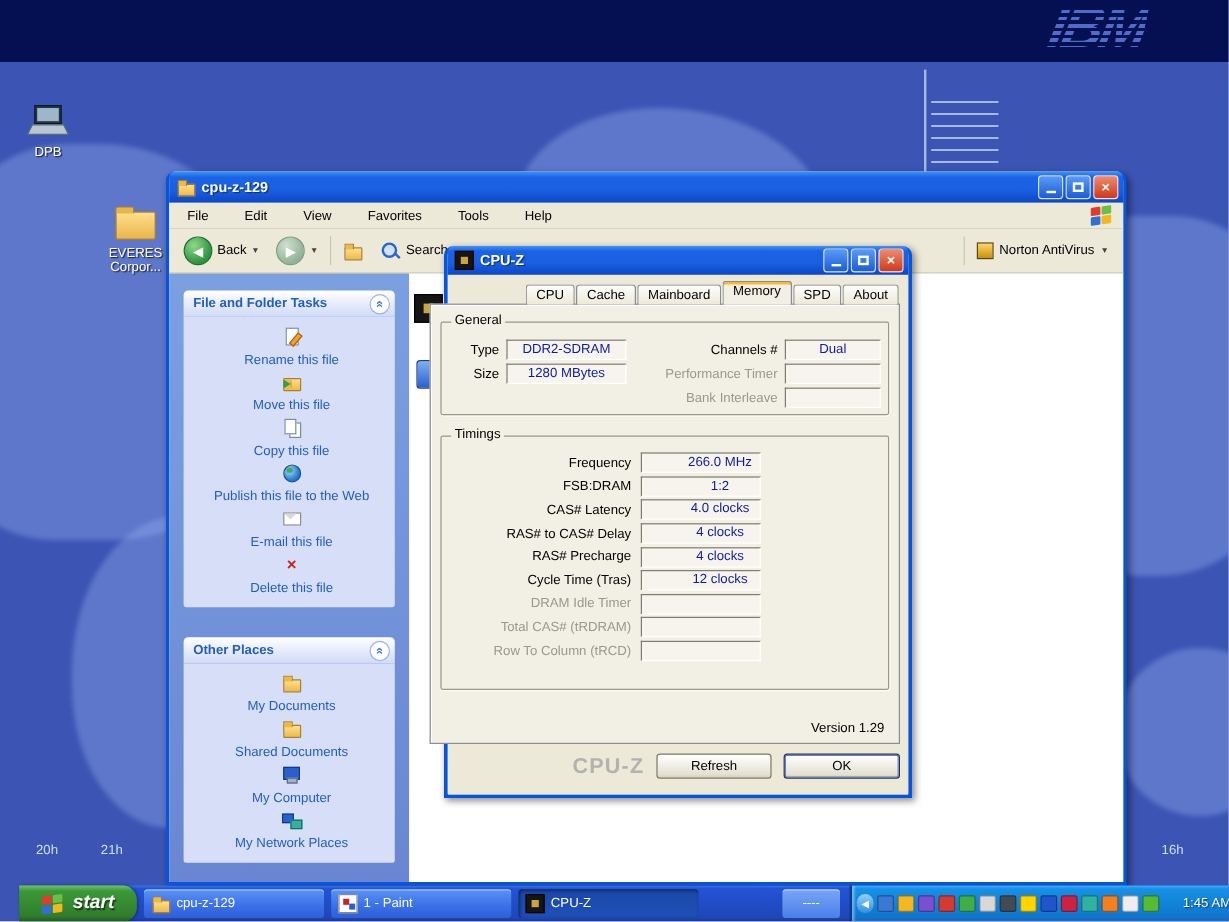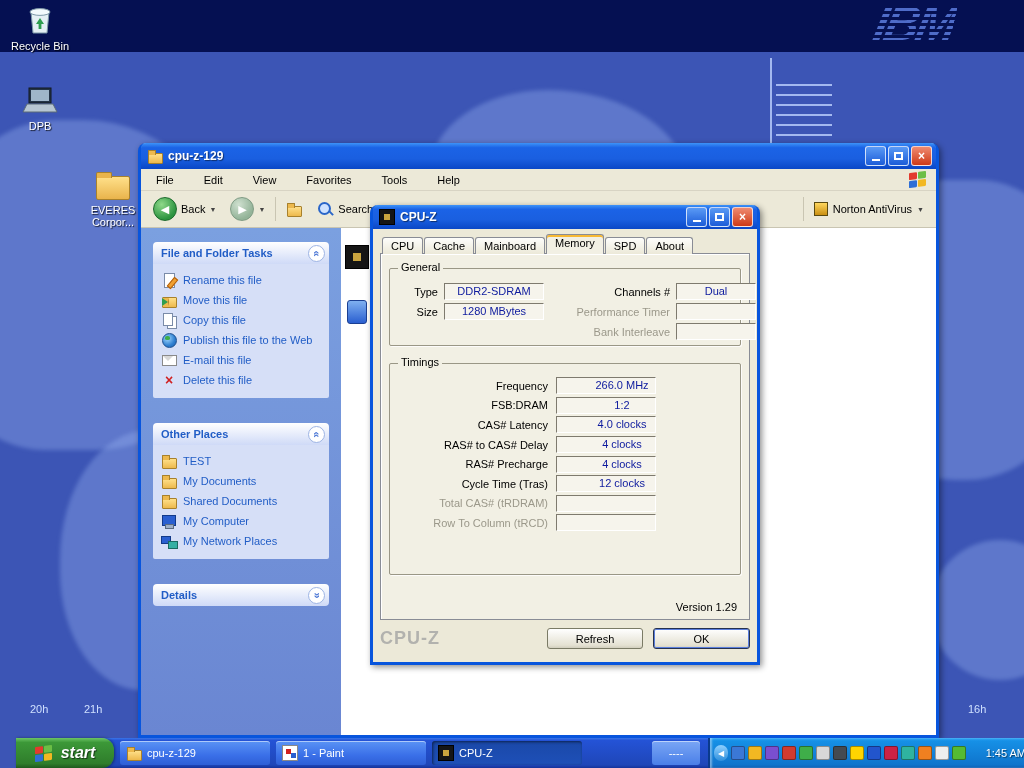--- a/index.html
+++ b/index.html
@@ -90,21 +90,21 @@
   .pane-sec { width:176px; margin-bottom:25px; }
   .sec-head { height:22px; background:linear-gradient(180deg,#ffffff,#cfdaf7); border-radius:4px 4px 0 0;
               display:flex; align-items:center; padding:0 4px 0 8px; cursor:pointer; }
   .sec-head.solo { border-radius:4px; }
   .sec-title { color:#215dc6; font-weight:bold; flex:1 1 auto; }
   .chev-btn { width:17px; height:17px; border-radius:50%; background:#fff; border:1px solid #9db4e4;
               color:#4e79d6; font-weight:bold; display:flex; align-items:center; justify-content:center; }
   .chev-btn span { display:inline-block; transform:rotate(90deg); font-size:11px; line-height:1; }
   .chev-btn.down span { transform:rotate(-90deg); }
   .sec-body { background:#d6dff7; padding:6px 4px 8px 8px; border-radius:0 0 2px 2px; }
-  .pane-item { display:flex; align-items:center; gap:6px; padding:2px 0; color:#215dc6; cursor:pointer; }
+  .pane-item { display:flex; align-items:center; gap:6px; padding:2px 0; color:#215dc6; cursor:pointer;flex-direction:column; }
 
   
   .mi { position:relative; width:16px; height:16px; flex:0 0 16px; display:inline-block; }
   .mi-doc::before { content:""; position:absolute; left:3px; top:1px; width:9px; height:13px;
                     background:#fff; border:1px solid #7a8ba8; }
   .mi-pencil::after { content:""; position:absolute; left:9px; top:5px; width:3px; height:10px;
                     background:#f0a030; border:1px solid #b06010; transform:rotate(40deg); }
   .mi-folder::before { content:""; position:absolute; left:1px; top:5px; width:13px; height:9px;
                     background:linear-gradient(#ffe08a,#edb94d); border:1px solid #a8812c; border-radius:1px; }
   .mi-folder::after { content:""; position:absolute; left:1px; top:2px; width:6px; height:4px;
@@ -138,21 +138,21 @@
   .filearea { flex:1 1 auto; background:#fff; position:relative; }
   .file-partial-chip { position:absolute; left:4px; top:17px; width:24px; height:24px;
                     background:#151515; border:1px solid #000; }
   .file-partial-chip::after { content:""; position:absolute; left:7px; top:7px; width:8px; height:8px; background:#caa53f; }
   .file-partial-blue { position:absolute; left:6px; top:72px; width:20px; height:24px; border-radius:3px;
                     background:linear-gradient(#7fb0f0,#2a5fd0); border:1px solid #1b3f92; }
 
   
   #cpuz { left:370px; top:205px; width:390px; height:460px; z-index:20; }
   #cpuz .titlebar { height:24px; flex:0 0 24px; }
-  .dlg-client { flex:1 1 auto; padding:5px 7px 6px; display:flex; flex-direction:column; }
+  .dlg-client { flex:1 1 auto; padding:5px 7px 6px; display:flex; flex-direction:column;align-items:flex-end; }
   .tabs { display:flex; align-items:flex-end; height:20px; margin-bottom:-1px; position:relative; z-index:2; padding-left:2px; }
   .tab { padding:2px 8px 3px; height:17px; border:1px solid #898c95; border-bottom:none;
          border-radius:3px 3px 0 0; background:linear-gradient(#fdfdfb,#ece9d8); margin-right:1px; cursor:pointer; }
   .tab.active { height:20px; font-weight:normal; background:#f2f0e4; box-shadow:inset 0 2px 0 #f8b933; }
   .tabpage { position:relative; height:367px; border:1px solid #898c95; background:#f2f0e4;
              box-shadow:inset 1px 1px 0 #fff; padding:6px 8px; }
   .groupbox { position:relative; border:1px solid #9a9786; border-radius:2px;
               box-shadow:1px 1px 0 rgba(255,255,255,.8); }
   .gb-label { position:absolute; top:-8px; left:8px; background:#f2f0e4; padding:0 3px; }
   .gb-general { height:78px; margin-top:8px; padding:14px 6px 4px 8px; }
@@ -211,30 +211,20 @@
   <div class="blob b5"></div>
   <div class="blob b6"></div>
   <div class="vline"></div>
   <div class="hlines"></div>
   <div class="ibm-logo">IBM</div>
   <span class="tz" style="left:30px; top:703px;">20h</span>
   <span class="tz" style="left:84px; top:703px;">21h</span>
   <span class="tz" style="left:920px; top:703px;">15h</span>
   <span class="tz" style="left:968px; top:703px;">16h</span>
 
-  <div class="dicon" style="left:2px; top:2px;">
-    <span class="glyph">
-      <svg width="30" height="34" viewBox="0 0 30 34">
-        <path d="M6 10 L24 10 L22 31 L8 31 Z" fill="#e4f0f4" stroke="#7d99a8"></path>
-        <ellipse cx="15" cy="10" rx="10" ry="3.4" fill="#f2fafc" stroke="#7d99a8"></ellipse>
-        <path d="M11 22 l4 -6 l4 6 h-2.6 v5 h-2.8 v-5 z" fill="#2e9e4f"></path>
-      </svg>
-    </span>
-    <span class="lbl">Recycle Bin</span>
-  </div>
 
   <div class="dicon" style="left:2px; top:86px;">
     <span class="glyph">
       <svg width="36" height="30" viewBox="0 0 36 30">
         <rect x="7" y="2" width="22" height="15" fill="#243447" stroke="#101820"></rect>
         <rect x="9" y="4" width="18" height="11" fill="#9fb6c9"></rect>
         <path d="M5 18 h26 l4 8 h-34 z" fill="#b7c6d2" stroke="#5a6a77"></path>
       </svg>
     </span>
     <span class="lbl">DPB</span>
@@ -340,24 +330,20 @@
         <div class="pane-sec">
           <div class="sec-head">
             <span class="sec-title">Other Places</span>
             <span class="chev-btn">
                 <span>«</span>
               </span>
           </div>
           <div class="sec-body">
             <div class="pane-item">
               <span class="mi mi-folder"></span>
-              <span>TEST</span>
-            </div>
-            <div class="pane-item">
-              <span class="mi mi-folder"></span>
               <span>My Documents</span>
             </div>
             <div class="pane-item">
               <span class="mi mi-folder"></span>
               <span>Shared Documents</span>
             </div>
             <div class="pane-item">
               <span class="mi mi-pc"></span>
               <span>My Computer</span>
             </div>
@@ -448,20 +434,24 @@
             <span class="tlabel">RAS# to CAS# Delay</span>
             <span class="field">4 clocks</span>
           </div>
           <div class="trow">
             <span class="tlabel">RAS# Precharge</span>
             <span class="field">4 clocks</span>
           </div>
           <div class="trow">
             <span class="tlabel">Cycle Time (Tras)</span>
             <span class="field">12 clocks</span>
+          </div>
+          <div class="trow">
+            <span class="tlabel dim">DRAM Idle Timer</span>
+            <span class="field"></span>
           </div>
           <div class="trow">
             <span class="tlabel dim">Total CAS# (tRDRAM)</span>
             <span class="field"></span>
           </div>
           <div class="trow">
             <span class="tlabel dim">Row To Column (tRCD)</span>
             <span class="field"></span>
           </div>
         </div>

